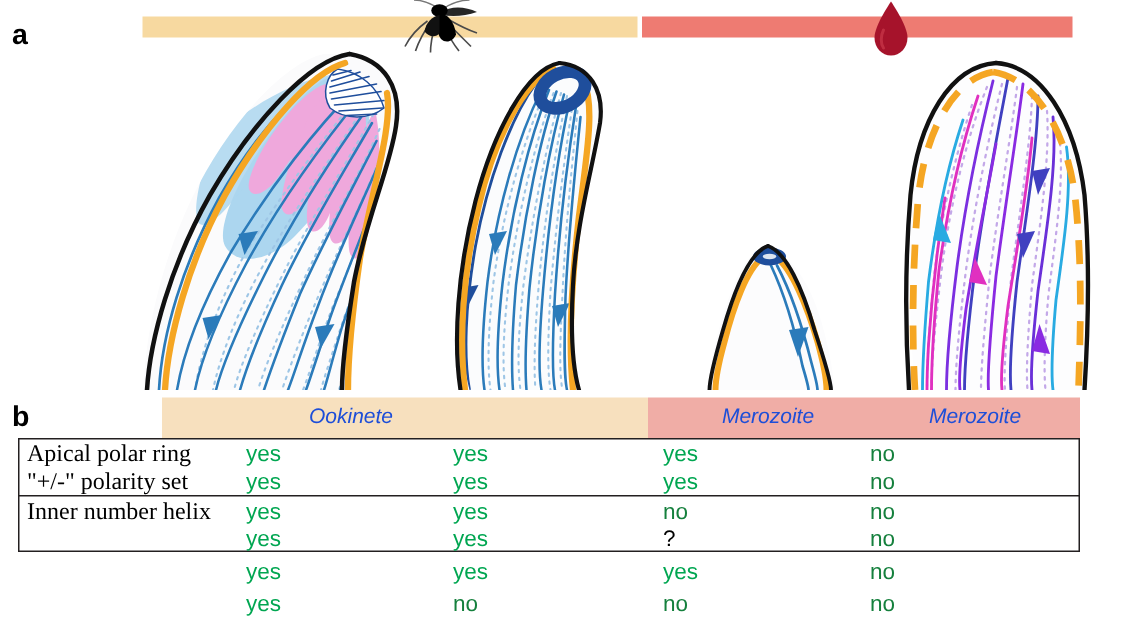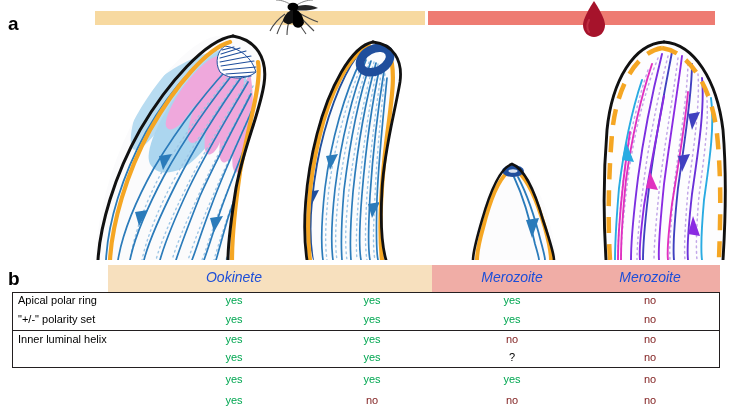--- a/index.html
+++ b/index.html
@@ -100,40 +100,40 @@
   .trow {
     position: absolute;
     left: 0;
     width: 748px;
     height: 19px;
   }
   .tcell-label {
     position: absolute;
     left: 18px;
     top: 2px;
-    font-size: 11px;
+    font-size: 16px;
     color: #000000;
     white-space: nowrap;
     line-height: 1;
+    font-family: Liberation Serif, serif;
   }
   .tcell-val {
     position: absolute;
     top: 2px;
     width: 140px;
-    text-align: center;
-    font-size: 11px;
+    font-size: 15px;
     line-height: 1;
   }
   .v-ookinete   { left: 164px; }
   .v-sporozoite { left: 302px; }
   .v-merozoite  { left: 442px; }
   .v-gametocyte { left: 580px; }
 
   .val-yes { color: #00A651; }
-  .val-no  { color: #7f1d1d; }
+  .val-no  { color: #15803d; }
   .val-q   { color: #000000; }
 </style>
 </head>
 <body>
 
 <div id="figure">
 
   <div class="panel-label" id="label-a">a</div>
 
   <div class="stage-bar" id="bar-mosquito"></div>
@@ -397,21 +397,21 @@
 
     <div class="trow" style="top:50px">
       <div class="tcell-label">"+/-" polarity set</div>
       <div class="tcell-val v-ookinete val-yes">yes</div>
       <div class="tcell-val v-sporozoite val-yes">yes</div>
       <div class="tcell-val v-merozoite val-yes">yes</div>
       <div class="tcell-val v-gametocyte val-no">no</div>
     </div>
 
     <div class="trow" style="top:70px">
-      <div class="tcell-label">Inner luminal helix</div>
+      <div class="tcell-label">Inner number helix</div>
       <div class="tcell-val v-ookinete val-yes">yes</div>
       <div class="tcell-val v-sporozoite val-yes">yes</div>
       <div class="tcell-val v-merozoite val-no">no</div>
       <div class="tcell-val v-gametocyte val-no">no</div>
     </div>
 
     <div class="trow" style="top:88px">
       <div class="tcell-val v-ookinete val-yes">yes</div>
       <div class="tcell-val v-sporozoite val-yes">yes</div>
       <div class="tcell-val v-merozoite val-q">?</div>

